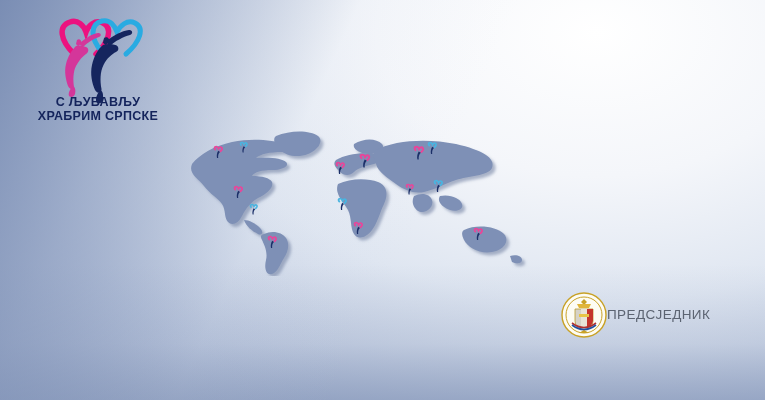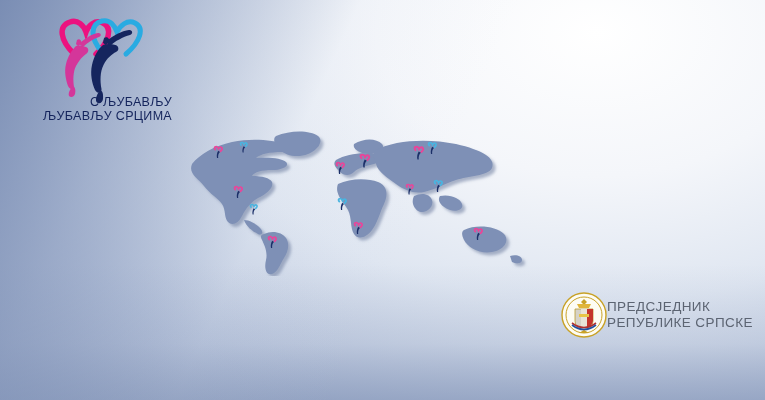--- a/index.html
+++ b/index.html
@@ -20,22 +20,22 @@
       linear-gradient(115deg, rgba(116,136,176,.92) 0%, rgba(132,150,186,.55) 18%, rgba(210,219,234,.08) 38%, rgba(255,255,255,0) 55%),
       linear-gradient(0deg, rgba(126,144,180,.62) 0%, rgba(126,144,180,.18) 14%, rgba(255,255,255,0) 34%);
     pointer-events:none;
   }
   #poster>*{position:relative;}
 
   
   .logo{position:absolute;left:16px;top:14px;width:160px;height:118px;}
   .logo svg{display:block;}
   .logo-words{
-    position:absolute;left:8px;top:82px;width:148px;text-align:right;
-    color:#14245c;font-weight:400;font-size:12.5px;line-height:13.5px;
+    position:absolute;left:8px;top:82px;width:148px;text-align:center;
+    color:#14245c;font-weight:700;font-size:12.5px;line-height:13.5px;
     letter-spacing:.3px;
   }
 
   
   .map{position:absolute;left:178px;top:6px;width:390px;height:152px;}
   .map svg{display:block;width:390px;height:152px;}
 
   
   .pres{position:absolute;left:561px;top:16px;width:200px;height:58px;display:flex;align-items:center;}
   .pres-arms{width:46px;height:46px;flex:0 0 46px;}
@@ -62,21 +62,21 @@
 
       <path d="M88 24 C90.5 22 94 24 93 27.5 C92 31 88 31 87 28.5 Z
                M87 31 C82 35 78 42 76 51 C74 60 76 69 79 76 C81.5 80 86 80 85.5 75
                C84 67 84 58 87.5 51 C91 44 96 40 100 38 C103.5 36.5 103 32 99.5 31
                C95.5 30 90.5 29.5 87 31 Z
                M84 76 C81 80 79 85 80.5 88 C83 90.5 86.5 89 87 85 C87.5 80 86.5 76.5 84 76 Z" fill="#15255e"></path>
       <path d="M90 28 C97 21 106 17 113 16 C116.5 15.5 117.5 20 114 21 C107 23 99 27 94 32 Z" fill="#15255e"></path>
     </svg>
     <div class="logo-words">
       <div>С ЉУБАВЉУ</div>
-      <div>ЉУБАВЉУ СРЦИМА</div>
+      <div>ХРАБРИМ СРПСКЕ</div>
     </div>
   </div>
 
   <div class="map">
     <svg viewBox="0 0 390 152" aria-hidden="true">
       <defs>
         <filter id="sh" x="-30%" y="-30%" width="180%" height="180%">
           <feDropShadow dx="3" dy="3" stdDeviation="1.6" flood-color="#6c7c9f" flood-opacity=".55"></feDropShadow>
         </filter>
       </defs>
@@ -191,17 +191,16 @@
       <path d="M14 17 h6 v12 a9 9 0 0 0 3 7 V17 z" fill="#1a4fa0"></path>
       <path d="M20 17 h6 v19 h-6 z" fill="#e8e4d8"></path>
       <path d="M26 17 h6 v12 a9 9 0 0 1 -6 7 z" fill="#c4342c"></path>
       <path d="M18 22 h10 v3 h-10 z" fill="#e8c547"></path>
       <path d="M23 38 l-5 3 h10 z" fill="#c9a227"></path>
       <path d="M11 31 q12 9 24 0" fill="none" stroke="#b03030" stroke-width="1.6"></path>
       <path d="M11 33 q12 9 24 0" fill="none" stroke="#2050a0" stroke-width="1.6"></path>
     </svg>
     <div class="pres-text">
       <div>ПРЕДСЈЕДНИК</div>
-      <div>РЕПУБЛИКЕ СРПСКЕ</div>
     </div>
   </div>
 
 </div>
 
 </body></html>

